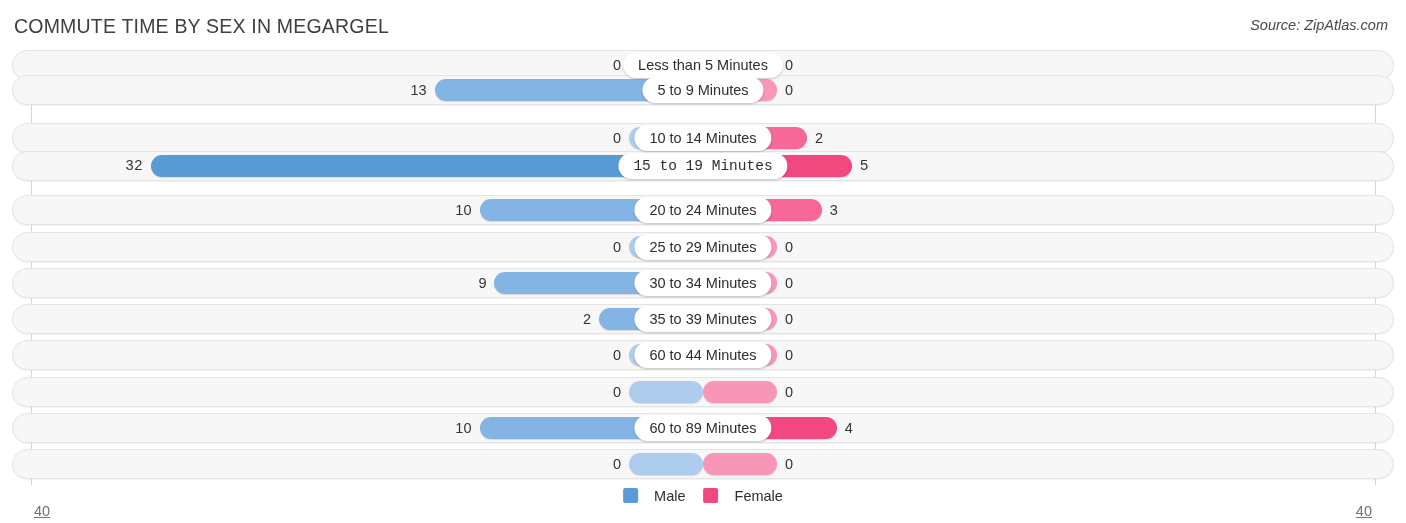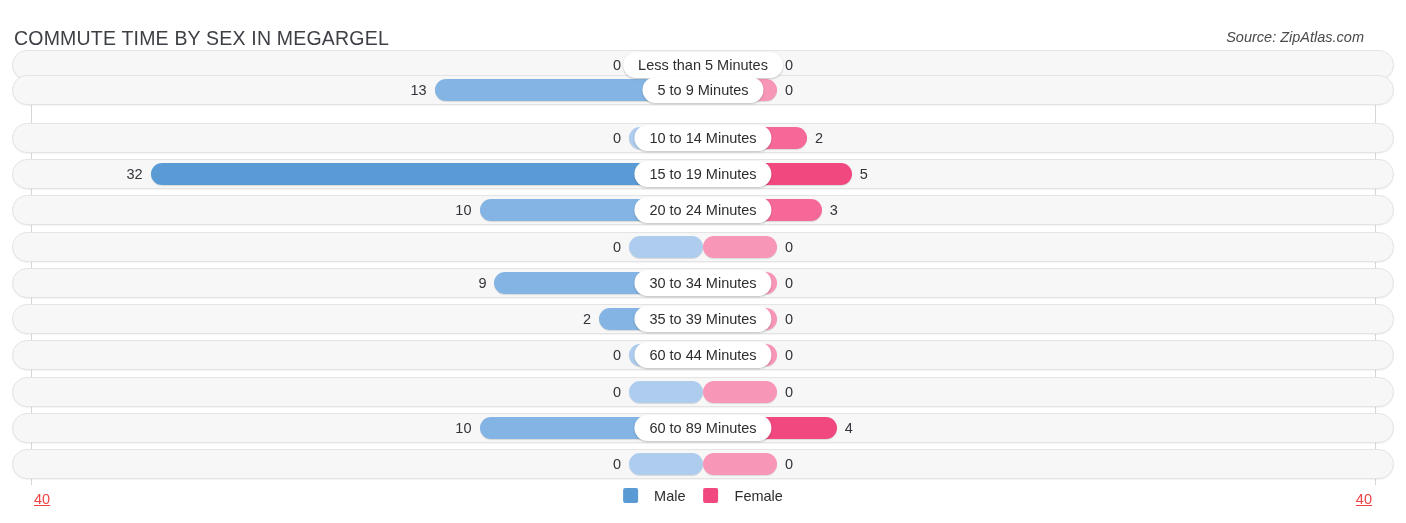--- a/index.html
+++ b/index.html
@@ -13,23 +13,24 @@
     height: 523px;
     font-family: "Liberation Sans", sans-serif;
     color: #333333;
     overflow: hidden;
     position: relative;
   }
 
   
   .header {
     position: absolute;
-    left: 0; top: 16px;
+    left: 0; top: 4px;
     width: 1378px;
     height: 46px;
+    padding-left: 24px;
   }
   .chart-title {
     position: absolute;
     left: 14px;
     top: 11px;
     font-size: 19.5px;
     letter-spacing: 0.2px;
     color: #3c3f44;
     font-weight: 400;
     white-space: nowrap;
@@ -123,23 +124,23 @@
   
   .footer {
     position: absolute;
     left: 0;
     top: 485px;
     width: 1406px;
     height: 38px;
   }
   .axis-tick {
     position: absolute;
-    top: 6px;
-    font-size: 14.5px;
-    color: #ef4444;
+    top: 18px;
+    font-size: 14.5px;
+    color: #737373;
     text-decoration: underline;
   }
   .axis-tick.left  { left: 34px; }
   .axis-tick.right { right: 34px; }
 
   .legend {
     position: absolute;
     left: 50%;
     top: 3px;
     transform: translateX(-50%);
@@ -195,21 +196,21 @@
     </div>
     <div class="row" style="top: 72.6px;">
       <div class="row-inner">
         <div class="bar male" style="width: 74px; background: rgb(174, 205, 238);"></div>
         <div class="bar female" style="width: 103.9px; background: rgb(245, 104, 151);"></div>
         <div class="bar-value male" style="right: calc(50% + 82px);">0</div>
         <div class="bar-value female" style="left: calc(50% + 111.9px);">2</div>
         <div class="row-label">10 to 14 Minutes</div>
       </div>
     </div>
-    <div class="row" style="top: 109px;">
+    <div class="row" style="top: 101px; font-family: Liberation Mono, monospace;">
       <div class="row-inner">
         <div class="bar male" style="width: 552.4px; background: rgb(91, 155, 213);"></div>
         <div class="bar female" style="width: 148.75px; background: rgb(240, 72, 127);"></div>
         <div class="bar-value male" style="right: calc(50% + 560.4px);">32</div>
         <div class="bar-value female" style="left: calc(50% + 156.75px);">5</div>
         <div class="row-label">15 to 19 Minutes</div>
       </div>
     </div>
     <div class="row" style="top: 145.2px;">
       <div class="row-inner">
@@ -219,20 +220,21 @@
         <div class="bar-value female" style="left: calc(50% + 126.85px);">3</div>
         <div class="row-label">20 to 24 Minutes</div>
       </div>
     </div>
     <div class="row" style="top: 181.5px;">
       <div class="row-inner">
         <div class="bar male" style="width: 74px; background: rgb(174, 205, 238);"></div>
         <div class="bar female" style="width: 74px; background: rgb(248, 150, 184);"></div>
         <div class="bar-value male" style="right: calc(50% + 82px);">0</div>
         <div class="bar-value female" style="left: calc(50% + 82px);">0</div>
+        <div class="row-label">25 to 29 Minutes</div>
       </div>
     </div>
     <div class="row" style="top: 217.8px;">
       <div class="row-inner">
         <div class="bar male" style="width: 208.55px; background: rgb(132, 180, 227);"></div>
         <div class="bar female" style="width: 74px; background: rgb(248, 150, 184);"></div>
         <div class="bar-value male" style="right: calc(50% + 216.55px);">9</div>
         <div class="bar-value female" style="left: calc(50% + 82px);">0</div>
         <div class="row-label">30 to 34 Minutes</div>
       </div>

